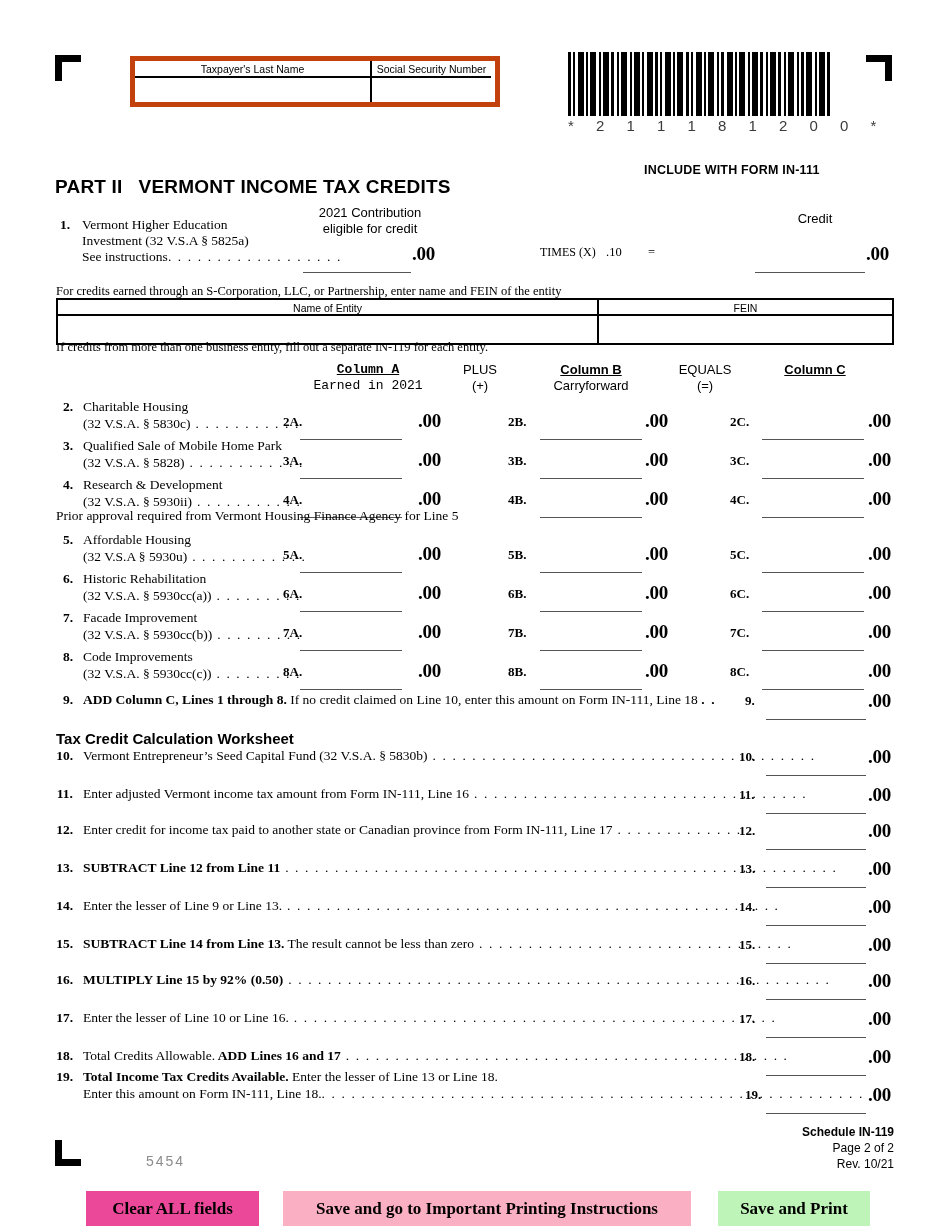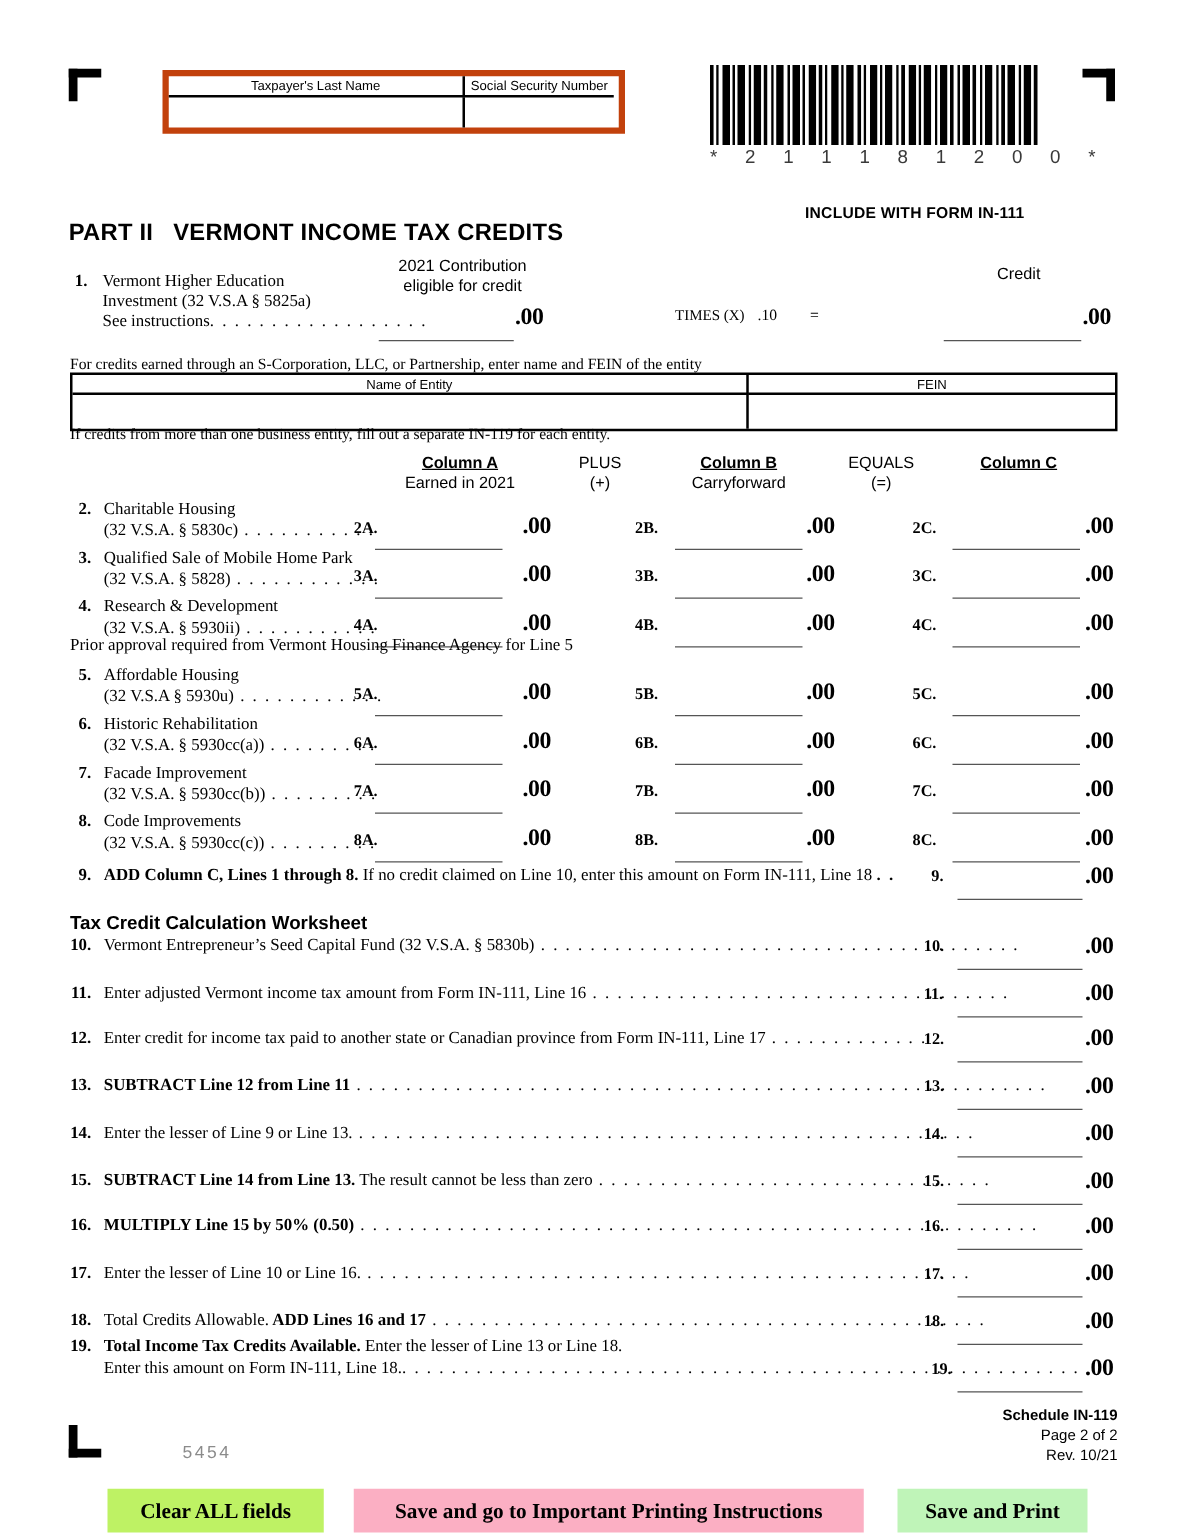--- a/index.html
+++ b/index.html
@@ -364,21 +364,21 @@
       <div class="ecell" style="width:541px;">Name of Entity</div>
       <div class="ecell" style="width:293px;">FEIN</div>
     </div>
     <div class="erow blank">
       <div class="ecell" style="width:541px;"></div>
       <div class="ecell" style="width:293px;"></div>
     </div>
   </div>
   <div class="linetext sans" style="left:56px; top:340px; font-size:12.5px;">If credits from more than one business entity, fill out a separate IN-119 for each entity.</div>
 
-  <div class="colhead" style="left:308px; top:362px; width:120px;">
+  <div class="colhead" style="left:308px; top:362px; width:120px;font-family:Liberation Mono, monospace;">
     <div class="top">Column A</div>
     <div class="bot">Earned in 2021</div>
   </div>
   <div class="colhead" style="left:450px; top:362px; width:60px;">
     <div class="top plain">PLUS</div>
     <div class="bot">(+)</div>
   </div>
   <div class="colhead" style="left:530px; top:362px; width:122px;">
     <div class="top">Column B</div>
     <div class="bot">Carryforward</div>
@@ -517,21 +517,21 @@
       <div class="linetext" style="left:83px; top:898px;"><span>Enter the lesser of Line 9 or Line 13.</span><span class="dots"> . . . . . . . . . . . . . . . . . . . . . . . . . . . . . . . . . . . . . . . . . . . . . . . . . .</span></div>
       <div class="fieldlabel" style="left:739px; top:899px;">14.</div>
       <div class="field" style="left:766px; top:911px; width:100px;"></div>
       <div class="cents" style="left:868px; top:896px;">.00</div>
       <div class="lineno" style="left:44px; top:936px; width:29px;">15.</div>
       <div class="linetext" style="left:83px; top:936px;"><span class="b">SUBTRACT Line 14 from Line 13.</span><span> The result cannot be less than zero</span><span class="dots"> . . . . . . . . . . . . . . . . . . . . . . . . . . . . . . . .</span></div>
       <div class="fieldlabel" style="left:739px; top:937px;">15.</div>
       <div class="field" style="left:766px; top:949px; width:100px;"></div>
       <div class="cents" style="left:868px; top:934px;">.00</div>
       <div class="lineno" style="left:44px; top:972px; width:29px;">16.</div>
-      <div class="linetext" style="left:83px; top:972px;"><span class="b">MULTIPLY Line 15 by 50% (0.50)</span><span class="dots"> . . . . . . . . . . . . . . . . . . . . . . . . . . . . . . . . . . . . . . . . . . . . . . . . . . . . . . .</span></div>
+      <div class="linetext" style="left:83px; top:972px;"><span class="b">MULTIPLY Line 15 by 92% (0.50)</span><span class="dots"> . . . . . . . . . . . . . . . . . . . . . . . . . . . . . . . . . . . . . . . . . . . . . . . . . . . . . . .</span></div>
       <div class="fieldlabel" style="left:739px; top:973px;">16.</div>
       <div class="field" style="left:766px; top:985px; width:100px;"></div>
       <div class="cents" style="left:868px; top:970px;">.00</div>
       <div class="lineno" style="left:44px; top:1010px; width:29px;">17.</div>
       <div class="linetext" style="left:83px; top:1010px;"><span>Enter the lesser of Line 10 or Line 16.</span><span class="dots"> . . . . . . . . . . . . . . . . . . . . . . . . . . . . . . . . . . . . . . . . . . . . . . . . .</span></div>
       <div class="fieldlabel" style="left:739px; top:1011px;">17.</div>
       <div class="field" style="left:766px; top:1023px; width:100px;"></div>
       <div class="cents" style="left:868px; top:1008px;">.00</div>
       <div class="lineno" style="left:44px; top:1048px; width:29px;">18.</div>
       <div class="linetext" style="left:83px; top:1048px;"><span>Total Credits Allowable.</span><span class="b">  ADD Lines 16 and 17</span><span class="dots"> . . . . . . . . . . . . . . . . . . . . . . . . . . . . . . . . . . . . . . . . . . . . .</span></div>
@@ -552,17 +552,17 @@
   <div class="field" style="left:766px; top:1099px; width:100px;"></div>
   <div class="cents" style="left:868px; top:1084px;">.00</div>
 
   <div class="footer" style="left:640px; top:1124px; width:254px;">
     <div class="sched">Schedule IN-119</div>
     <div>Page 2 of 2</div>
     <div>Rev. 10/21</div>
   </div>
   <div class="formnum" style="left:146px; top:1153px;">5454</div>
 
-  <button class="btn orange" style="left: 86px; top: 1191px; width: 173px; background: #bef264;">Clear ALL fields</button>
+  <button class="btn orange" style="left: 86px; top: 1191px; width: 173px; background: #ec4899;">Clear ALL fields</button>
   <button class="btn green" style="left: 718px; top: 1191px; width: 152px; background: rgb(191, 244, 184);">Save and Print</button>
   <button class="btn pink" style="left: 283px; top: 1191px; width: 408px; background: rgb(251, 175, 195);">Save and go to Important Printing Instructions</button>
 
 </div>
 
 </body></html>

